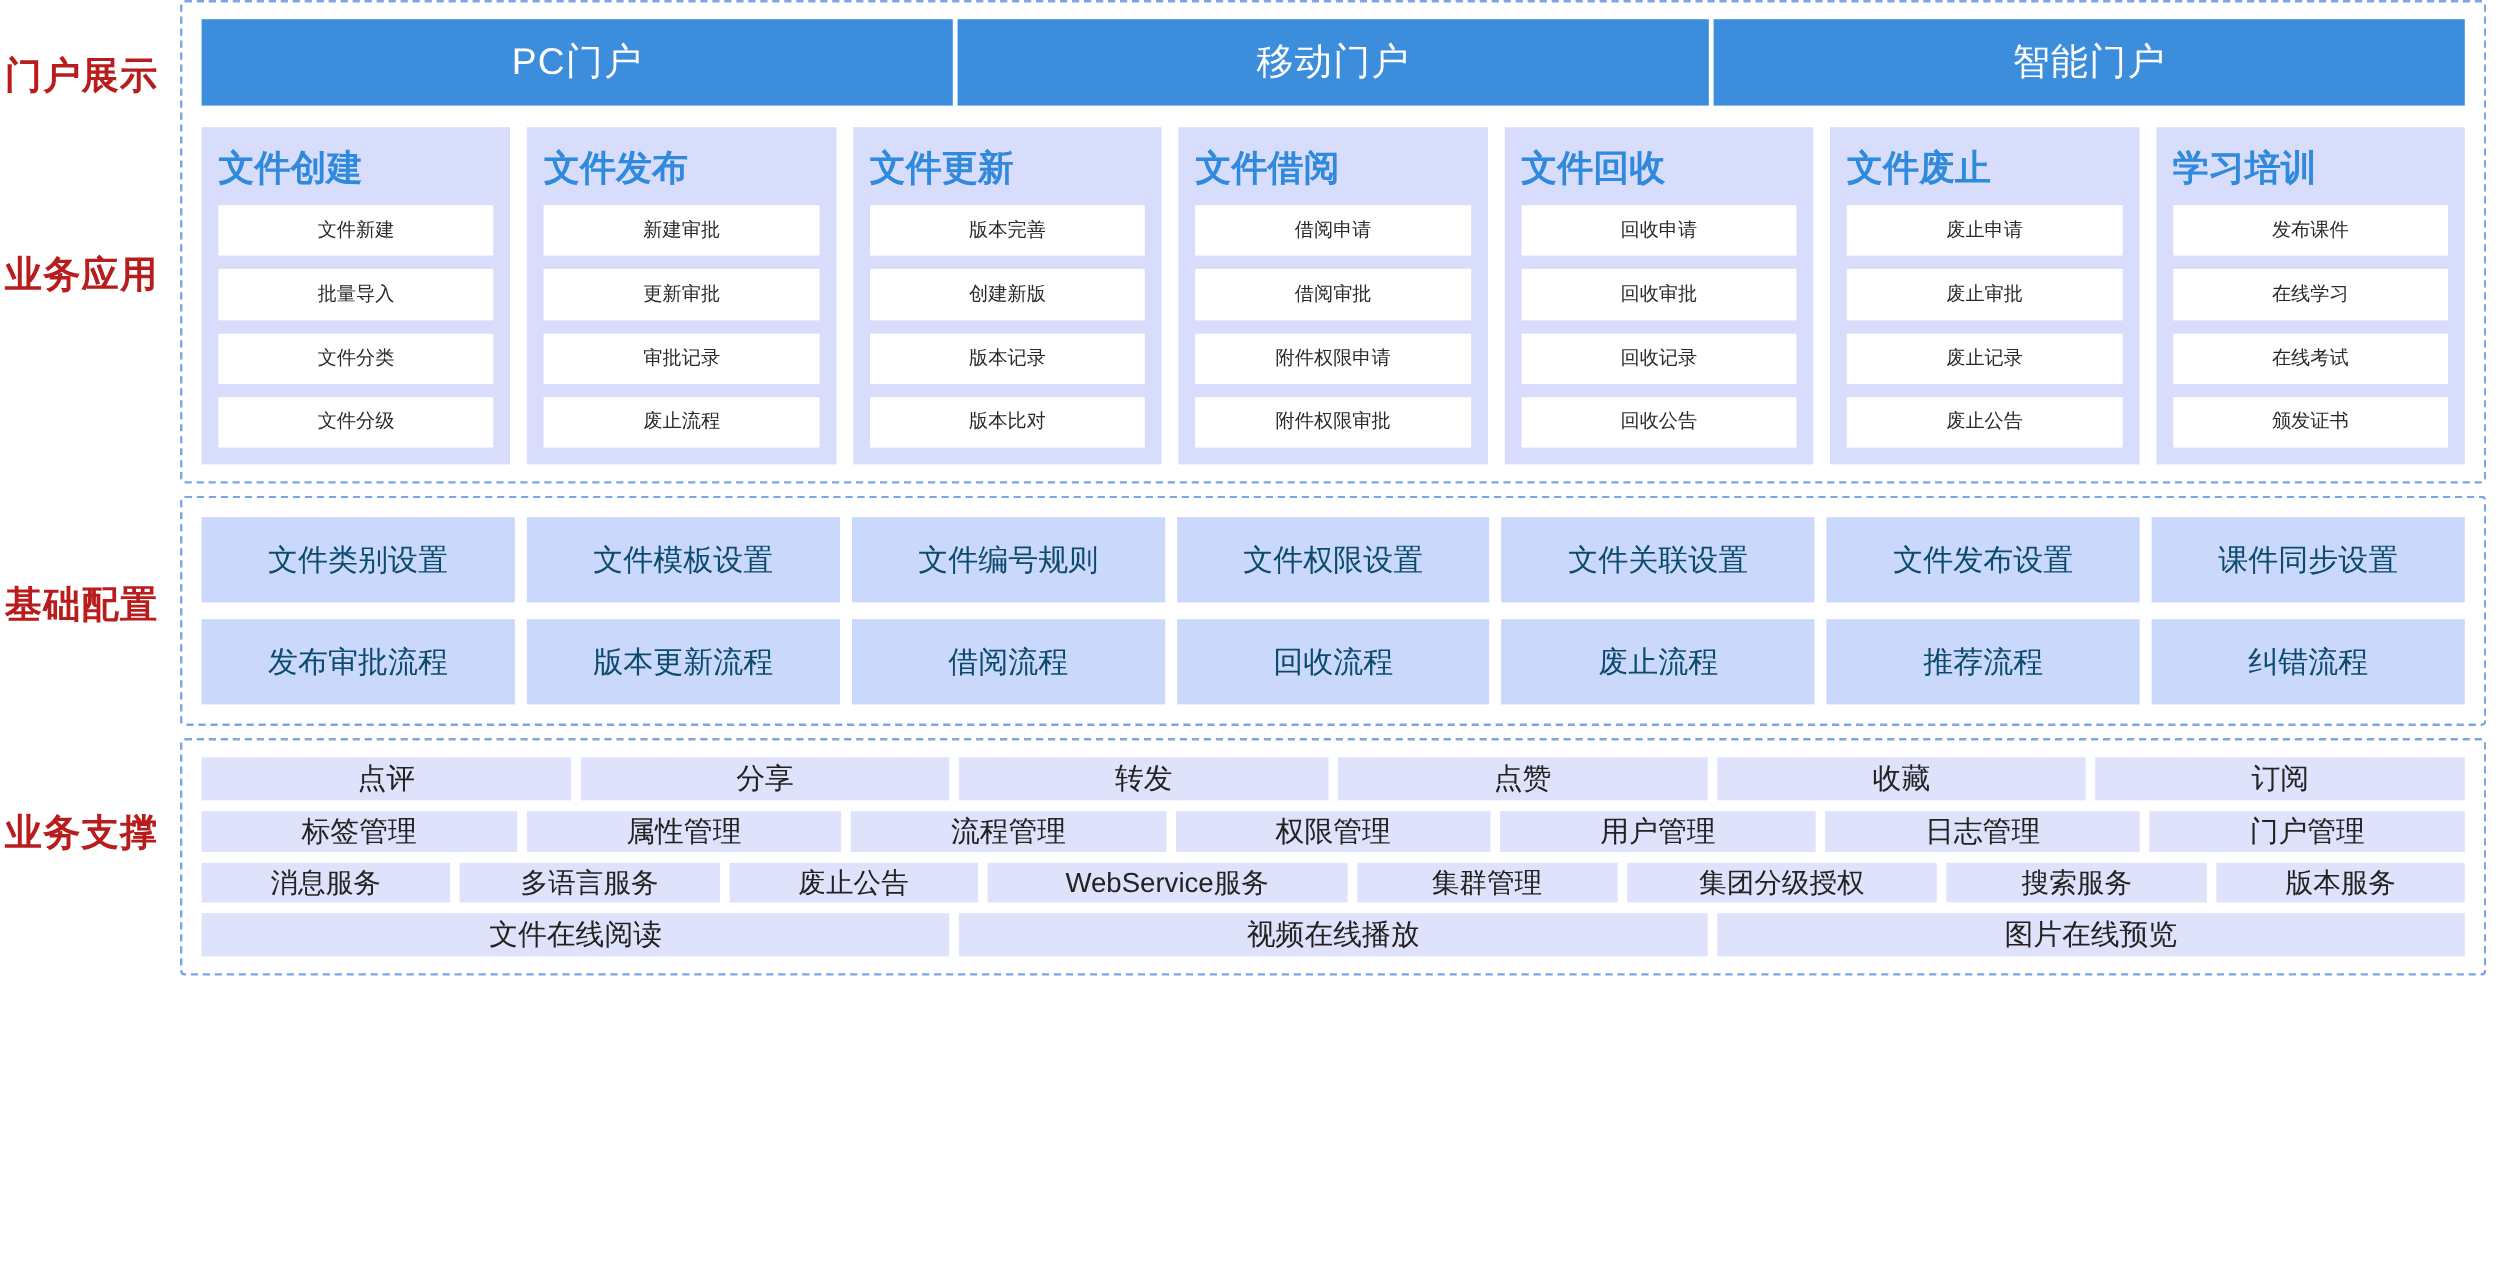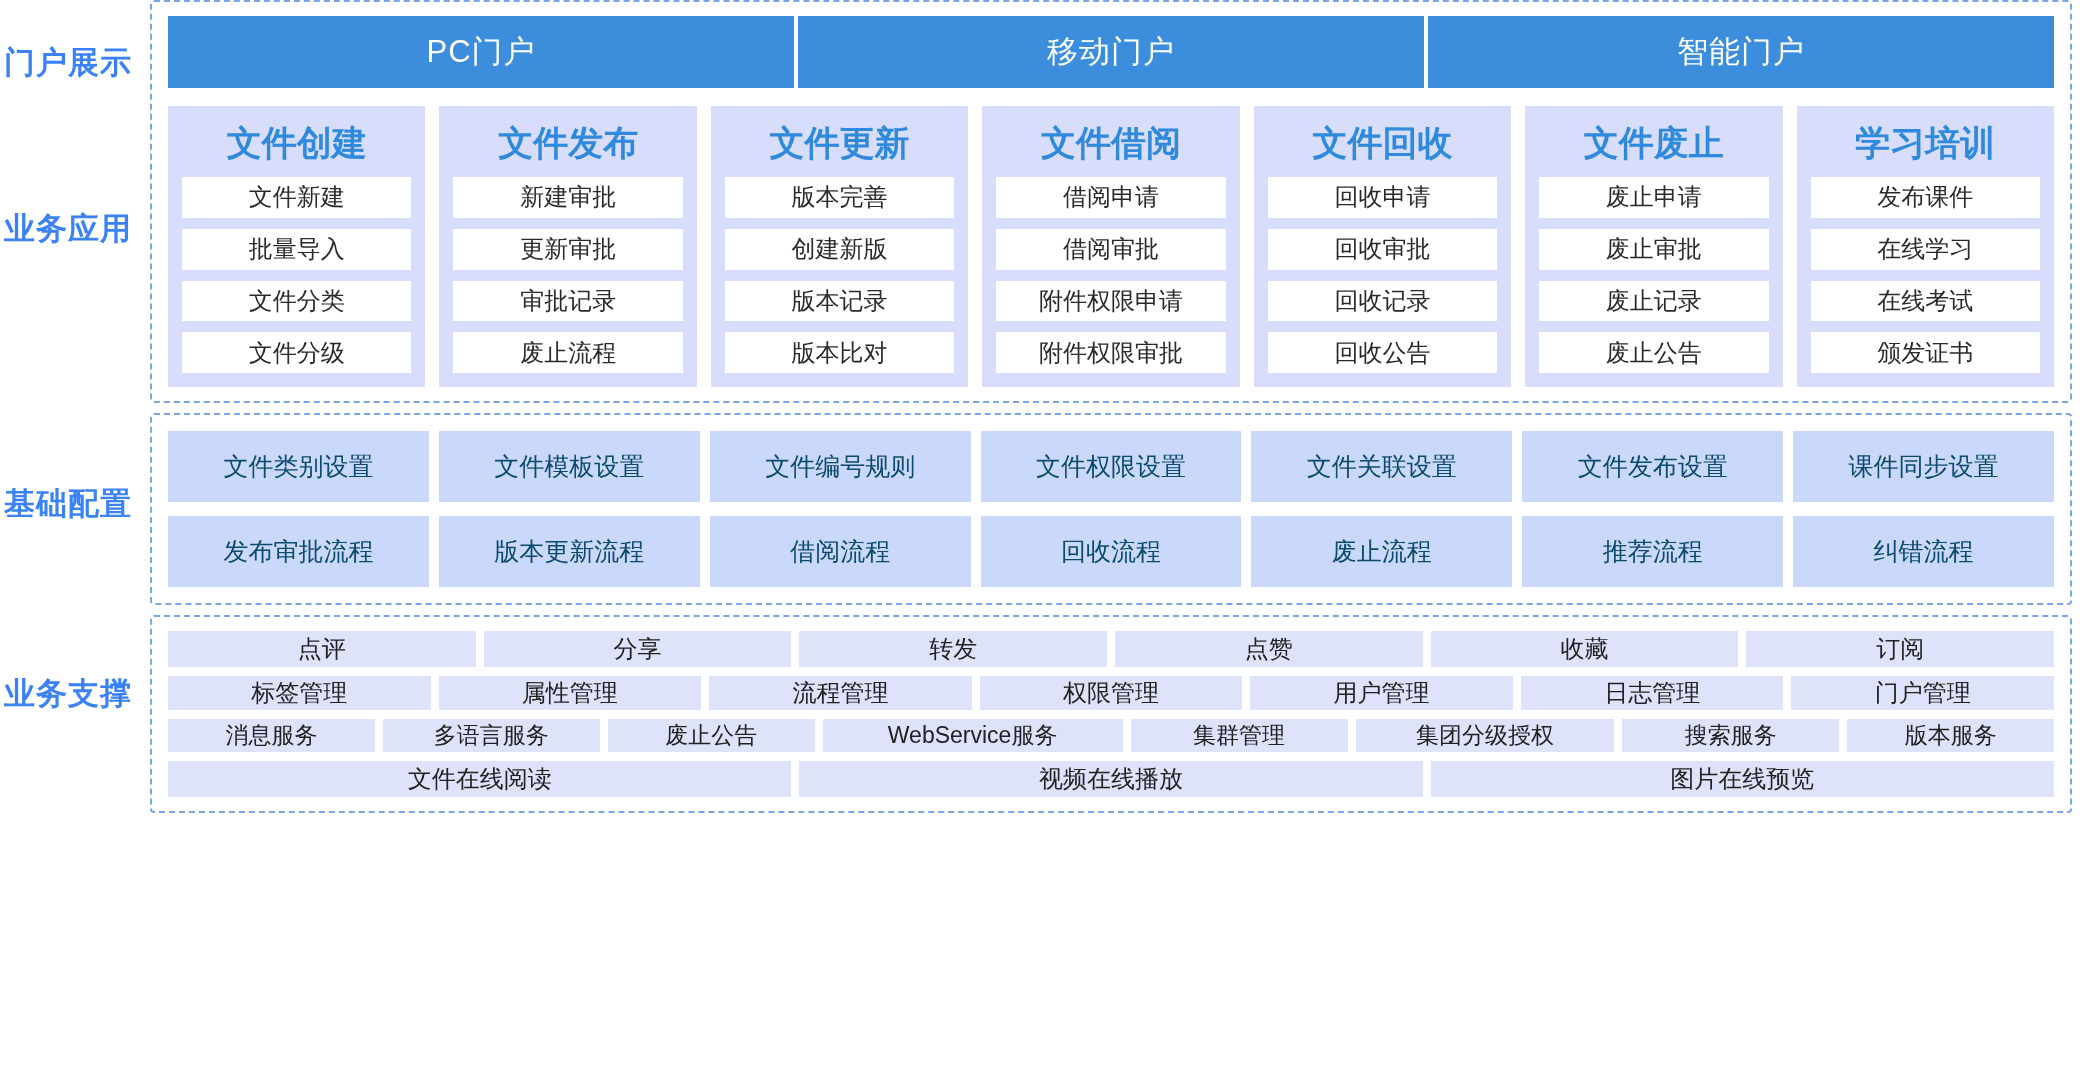--- a/index.html
+++ b/index.html
@@ -31,21 +31,21 @@
     flex: 0 0 150px;
     position: relative;
   }
   .rail-label {
     position: absolute;
     left: 0;
     width: 150px;
     text-align: left;
     padding-left: 4px;
     box-sizing: border-box;
-    color: #3b82f6;
+    color: #b91c1c;
     font-size: 31px;
     font-weight: 700;
     letter-spacing: 1px;
     white-space: nowrap;
   }
   .rail-portal   { top: 42px; }
   .rail-business { top: 208px; }
   .rail-config   { top: 483px; }
   .rail-support  { top: 673px; }
 
@@ -119,36 +119,35 @@
   .app-col {
     flex: 1 1 0;
     background: #d7ddfb;
     padding: 8px 14px 14px 14px;
     box-sizing: border-box;
     display: flex;
     flex-direction: column;
   }
   .app-col-title {
     color: #2f89dd;
-    font-size: 35px;
+    font-size: 30px;
     font-weight: 700;
-    text-align: center;
     padding: 6px 0 10px 0;
     white-space: nowrap;
   }
   .app-items {
     display: flex;
     flex-direction: column;
     gap: 11px;
     flex: 1 1 auto;
   }
   .app-item {
     background: #ffffff;
     color: #2a2a2a;
-    font-size: 24px;
+    font-size: 16px;
     text-align: center;
     flex: 1 1 0;
     display: flex;
     align-items: center;
     justify-content: center;
     white-space: nowrap;
   }
 
   
   .cfg-row {

